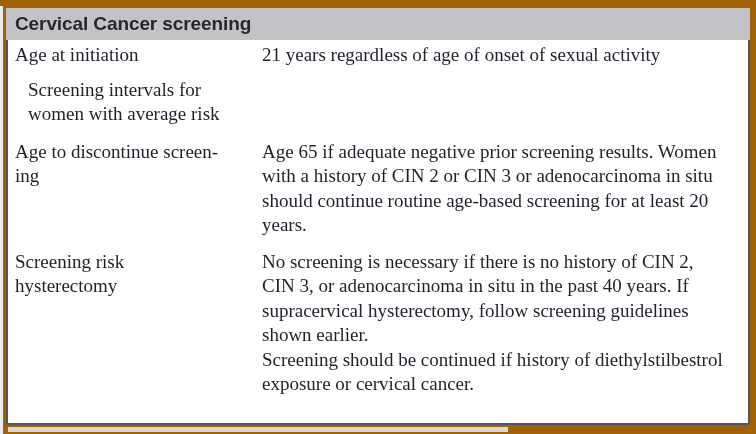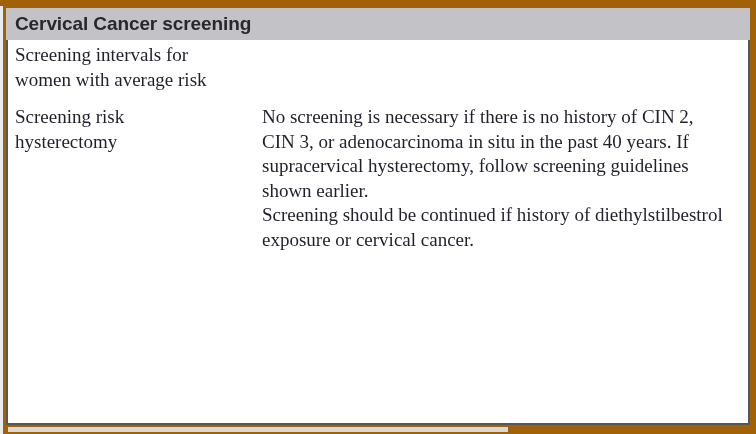--- a/index.html
+++ b/index.html
@@ -51,21 +51,21 @@
     border-bottom: 2px solid var(--border-color, #55555a);
     background: #ffffff;
     padding-top: 3px;
     overflow: hidden;
   }
   .t-row {
     display: grid;
     grid-template-columns: 254px 1fr;
   }
   .t-row.r1 { margin-bottom: 10px; }
-  .t-row.r2 { margin-bottom: 13px; }
+  .t-row.r2 { margin-bottom: 13px; margin-left: 13px; }
   .t-row.r3 { margin-bottom: 12px; }
   .cell {
     font-size: 19px;
     line-height: 24.5px;
     color: var(--text-color, #221f2b);
     white-space: pre-line;
   }
   .cell.label {
     padding-left: 7px;
   }
@@ -84,26 +84,38 @@
 
 <div class="page">
   <div class="scan-edge-left"></div>
 
   <div class="screening-table">
     <div class="title-bar">
       <span class="title-text">Cervical Cancer screening</span>
     </div>
 
     <div class="table-body">
+      <div class="t-row r1">
+        <div class="cell label">Age at initiation</div>
+        <div class="cell value">21 years regardless of age of onset of sexual activity</div>
+      </div>
 
       <div class="t-row r2">
         <div class="cell label">Screening intervals for
 women with average risk</div>
       </div>
 
+      <div class="t-row r3">
+        <div class="cell label">Age to discontinue screen-
+ing</div>
+        <div class="cell value">Age 65 if adequate negative prior screening results. Women
+with a history of CIN 2 or CIN 3 or adenocarcinoma in situ
+should continue routine age-based screening for at least 20
+years.</div>
+      </div>
 
       <div class="t-row r4">
         <div class="cell label">Screening risk
 hysterectomy</div>
         <div class="cell value">No screening is necessary if there is no history of CIN 2,
 CIN 3, or adenocarcinoma in situ in the past 40 years. If
 supracervical hysterectomy, follow screening guidelines
 shown earlier.
 Screening should be continued if history of diethylstilbestrol
 exposure or cervical cancer.</div>

